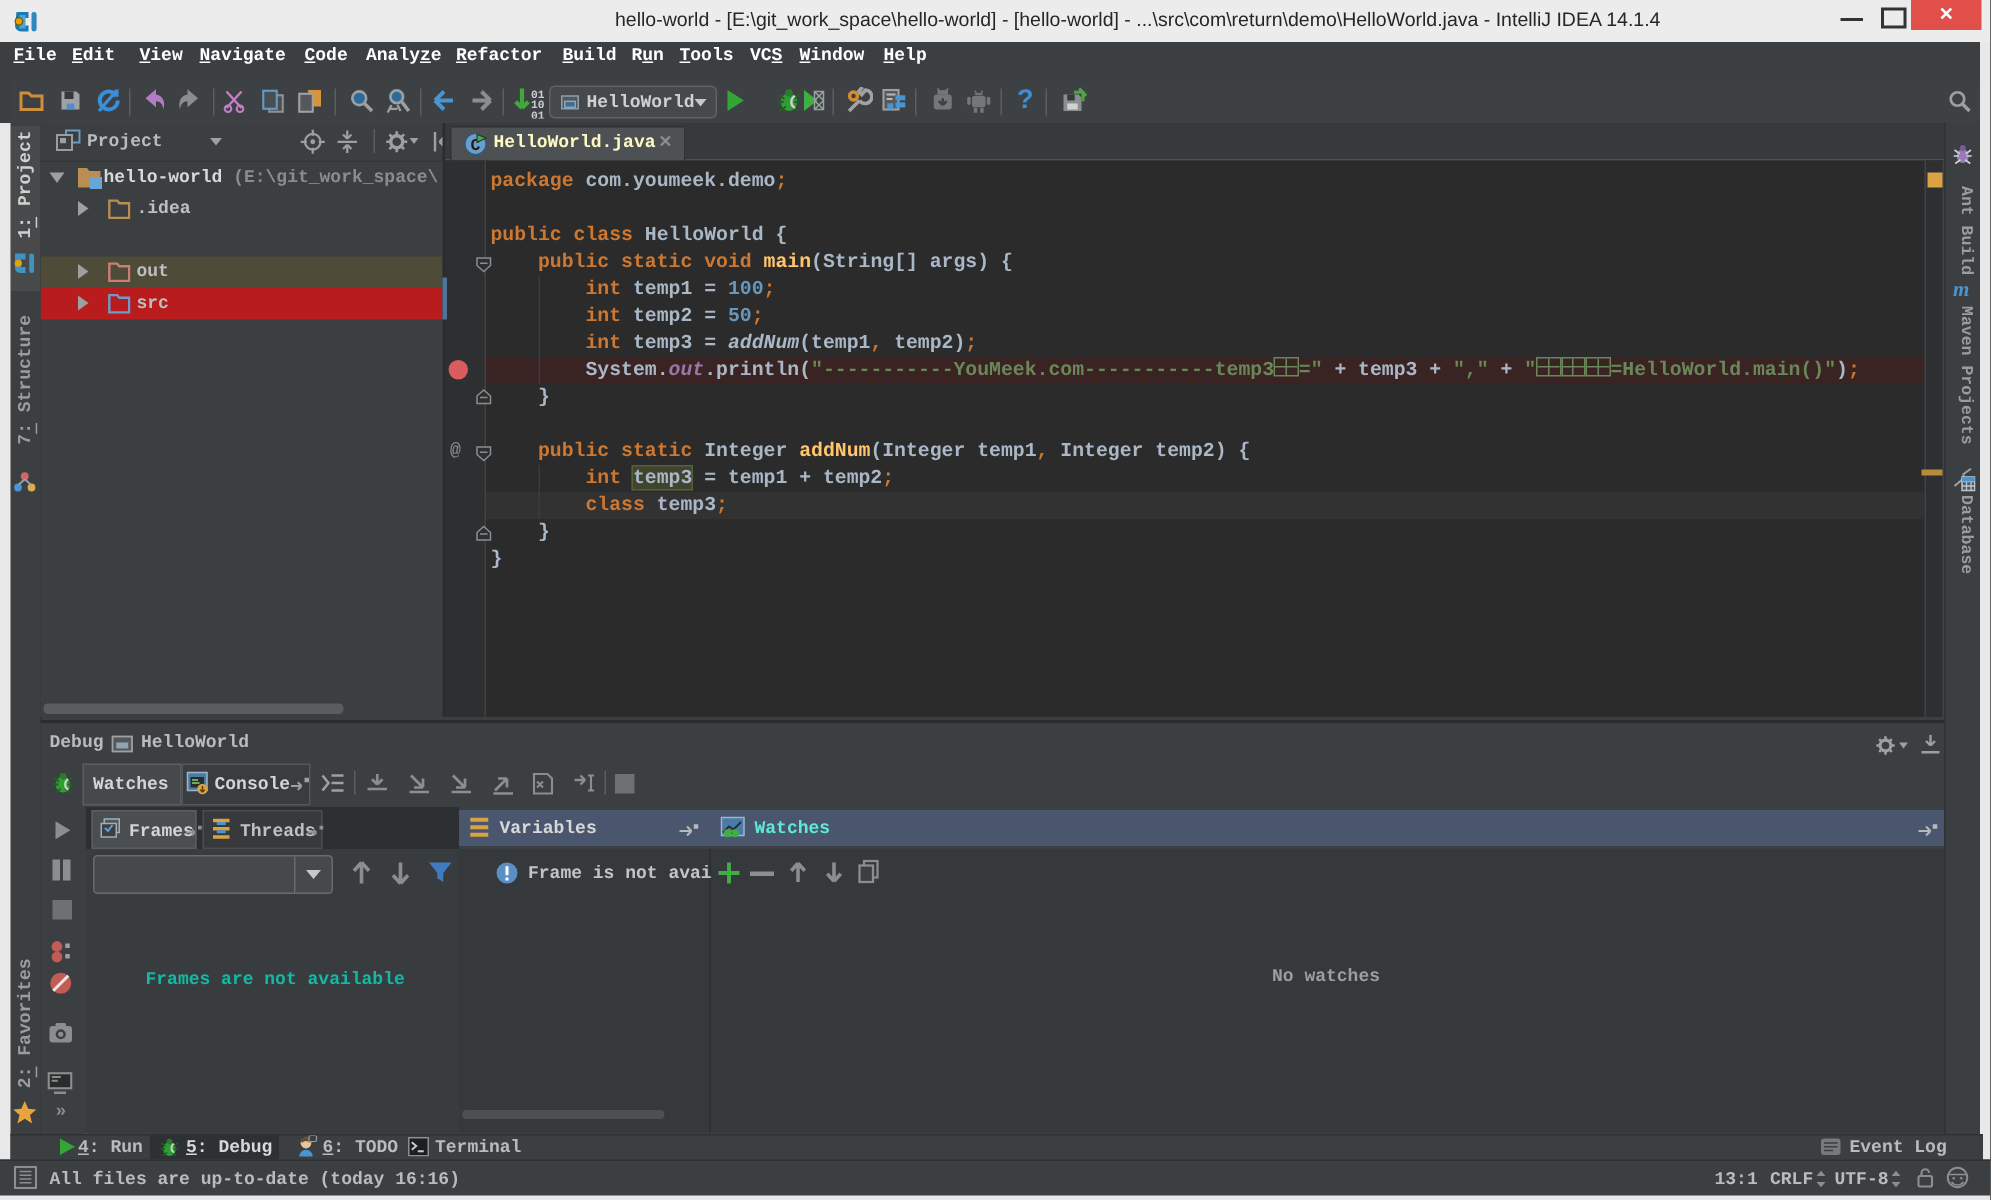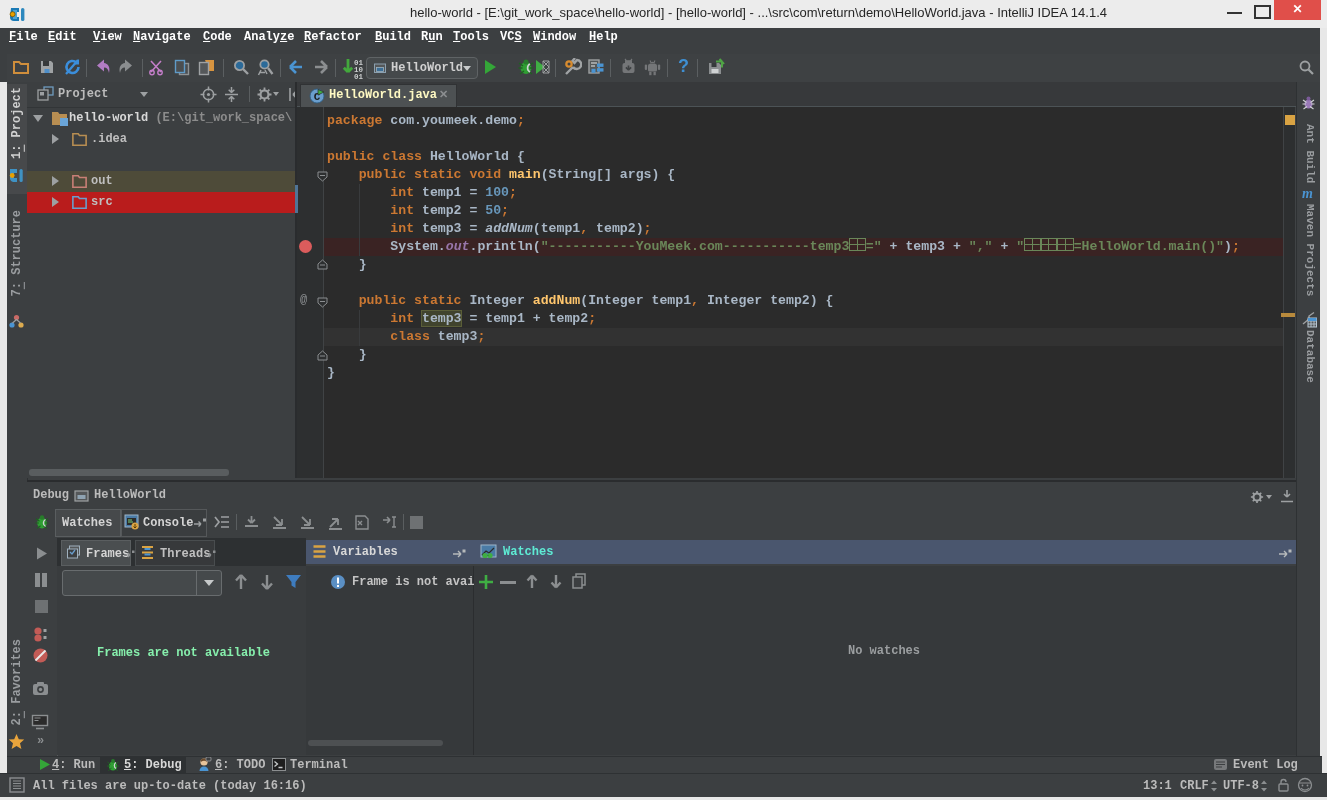--- a/index.html
+++ b/index.html
@@ -509,21 +509,21 @@
 </div>
 <svg class="abs" style="left:233px;top:573px" width="16" height="18" viewBox="0 0 16 18">
     <path d="M8 16 V4 M8 2 l-5 5.5 M8 2 l5 5.5" stroke="#8b8e90" stroke-width="2.4" fill="none"></path>
   </svg>
 <svg class="abs" style="left:259px;top:573px" width="16" height="18" viewBox="0 0 16 18">
     <path d="M8 2 v12 M8 16 l-5-5.5 M8 16 l5-5.5" stroke="#8b8e90" stroke-width="2.4" fill="none"></path>
   </svg>
 <svg class="abs" style="left:285px;top:573px" width="17" height="18" viewBox="0 0 17 18">
     <path d="M1 2 h15 L10.5 9 v6 l-4-2.5 V9 z" fill="#3e7cbf"></path>
   </svg>
-<span class="ui abs" style="left:97px;top:646px;color:#86efac;">Frames are not available</span>
+<span class="ui abs" style="left:97px;top:646px;color:#14b8a6;">Frames are not available</span>
 
 <div class="abs dots hdrblue" style="left:306px;top:540px;width:168px;height:24px;"></div>
 <svg class="abs" style="left:312px;top:544px" width="15" height="15" viewBox="0 0 15 15">
     <path d="M1.5 2.5 h12 M1.5 7.5 h12 M1.5 12.5 h12" stroke="#d9a343" stroke-width="2.6"></path>
   </svg>
 <span class="ui abs" style="left:333px;top:545px;color:#d8d8d8;">Variables</span>
 <svg class="abs" style="left:452px;top:549px" width="14" height="10" viewBox="0 0 14 10">
     <path d="M1 5 h8 M9 5 l-3-3 M9 5 l-3 3" stroke="#b6b9ba" stroke-width="1.4" fill="none"></path>
     <rect x="10.5" y="0.5" width="3" height="3" fill="#b6b9ba"></rect>
   </svg>

